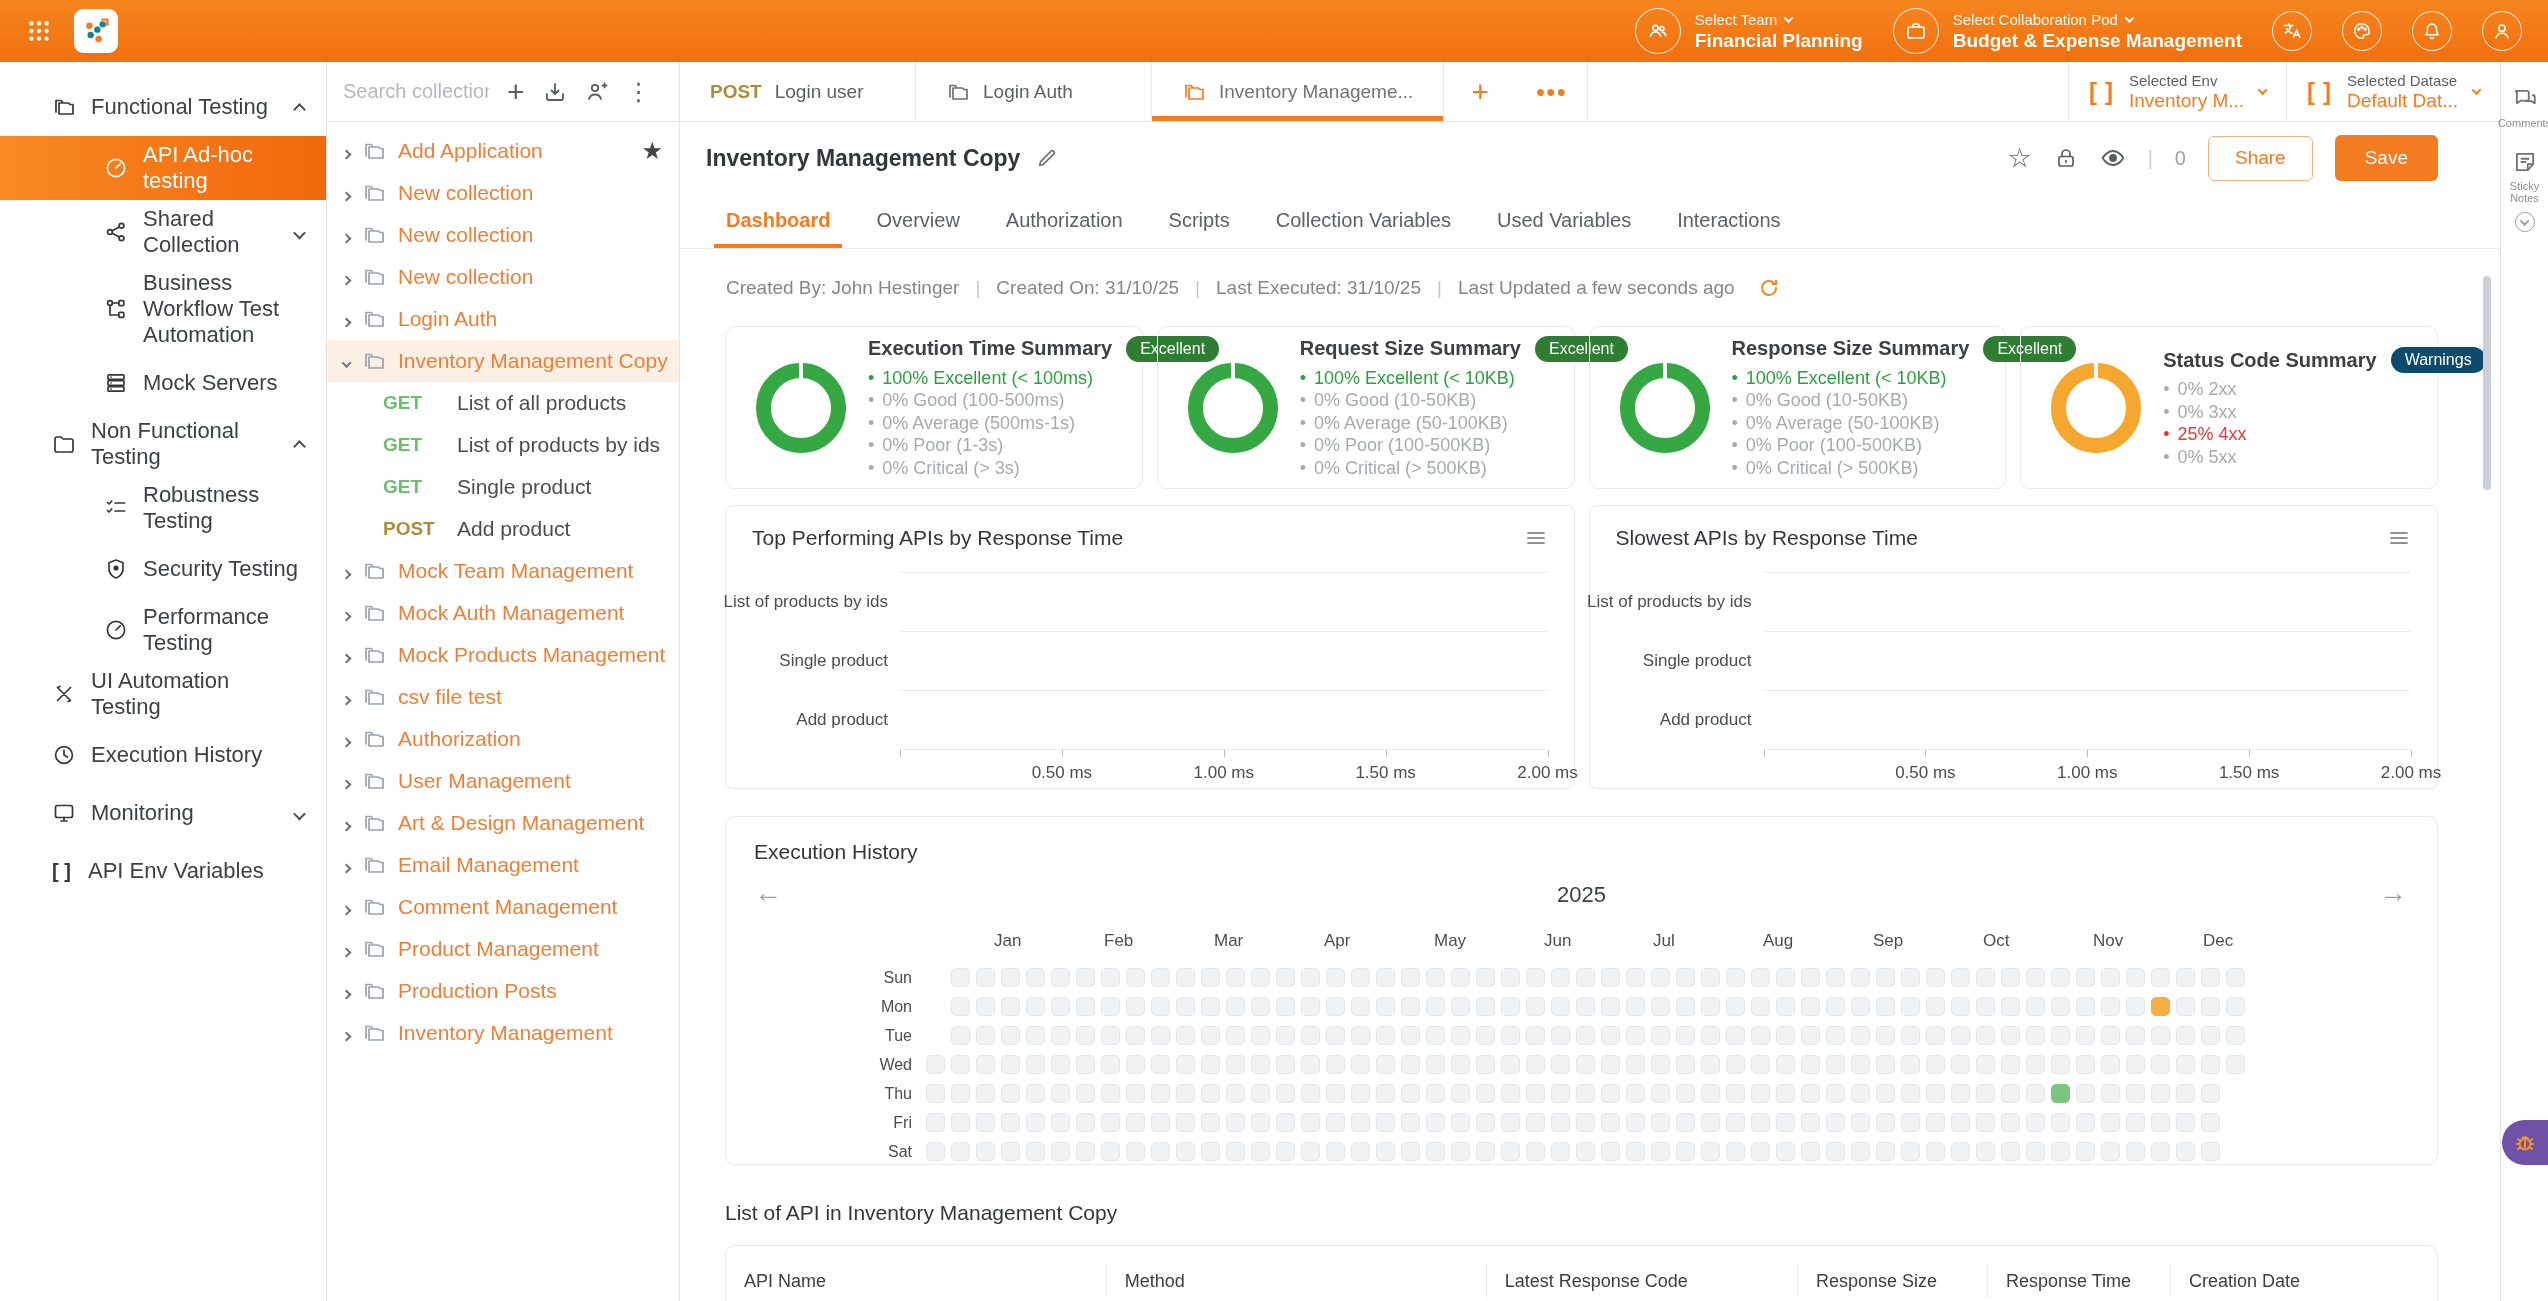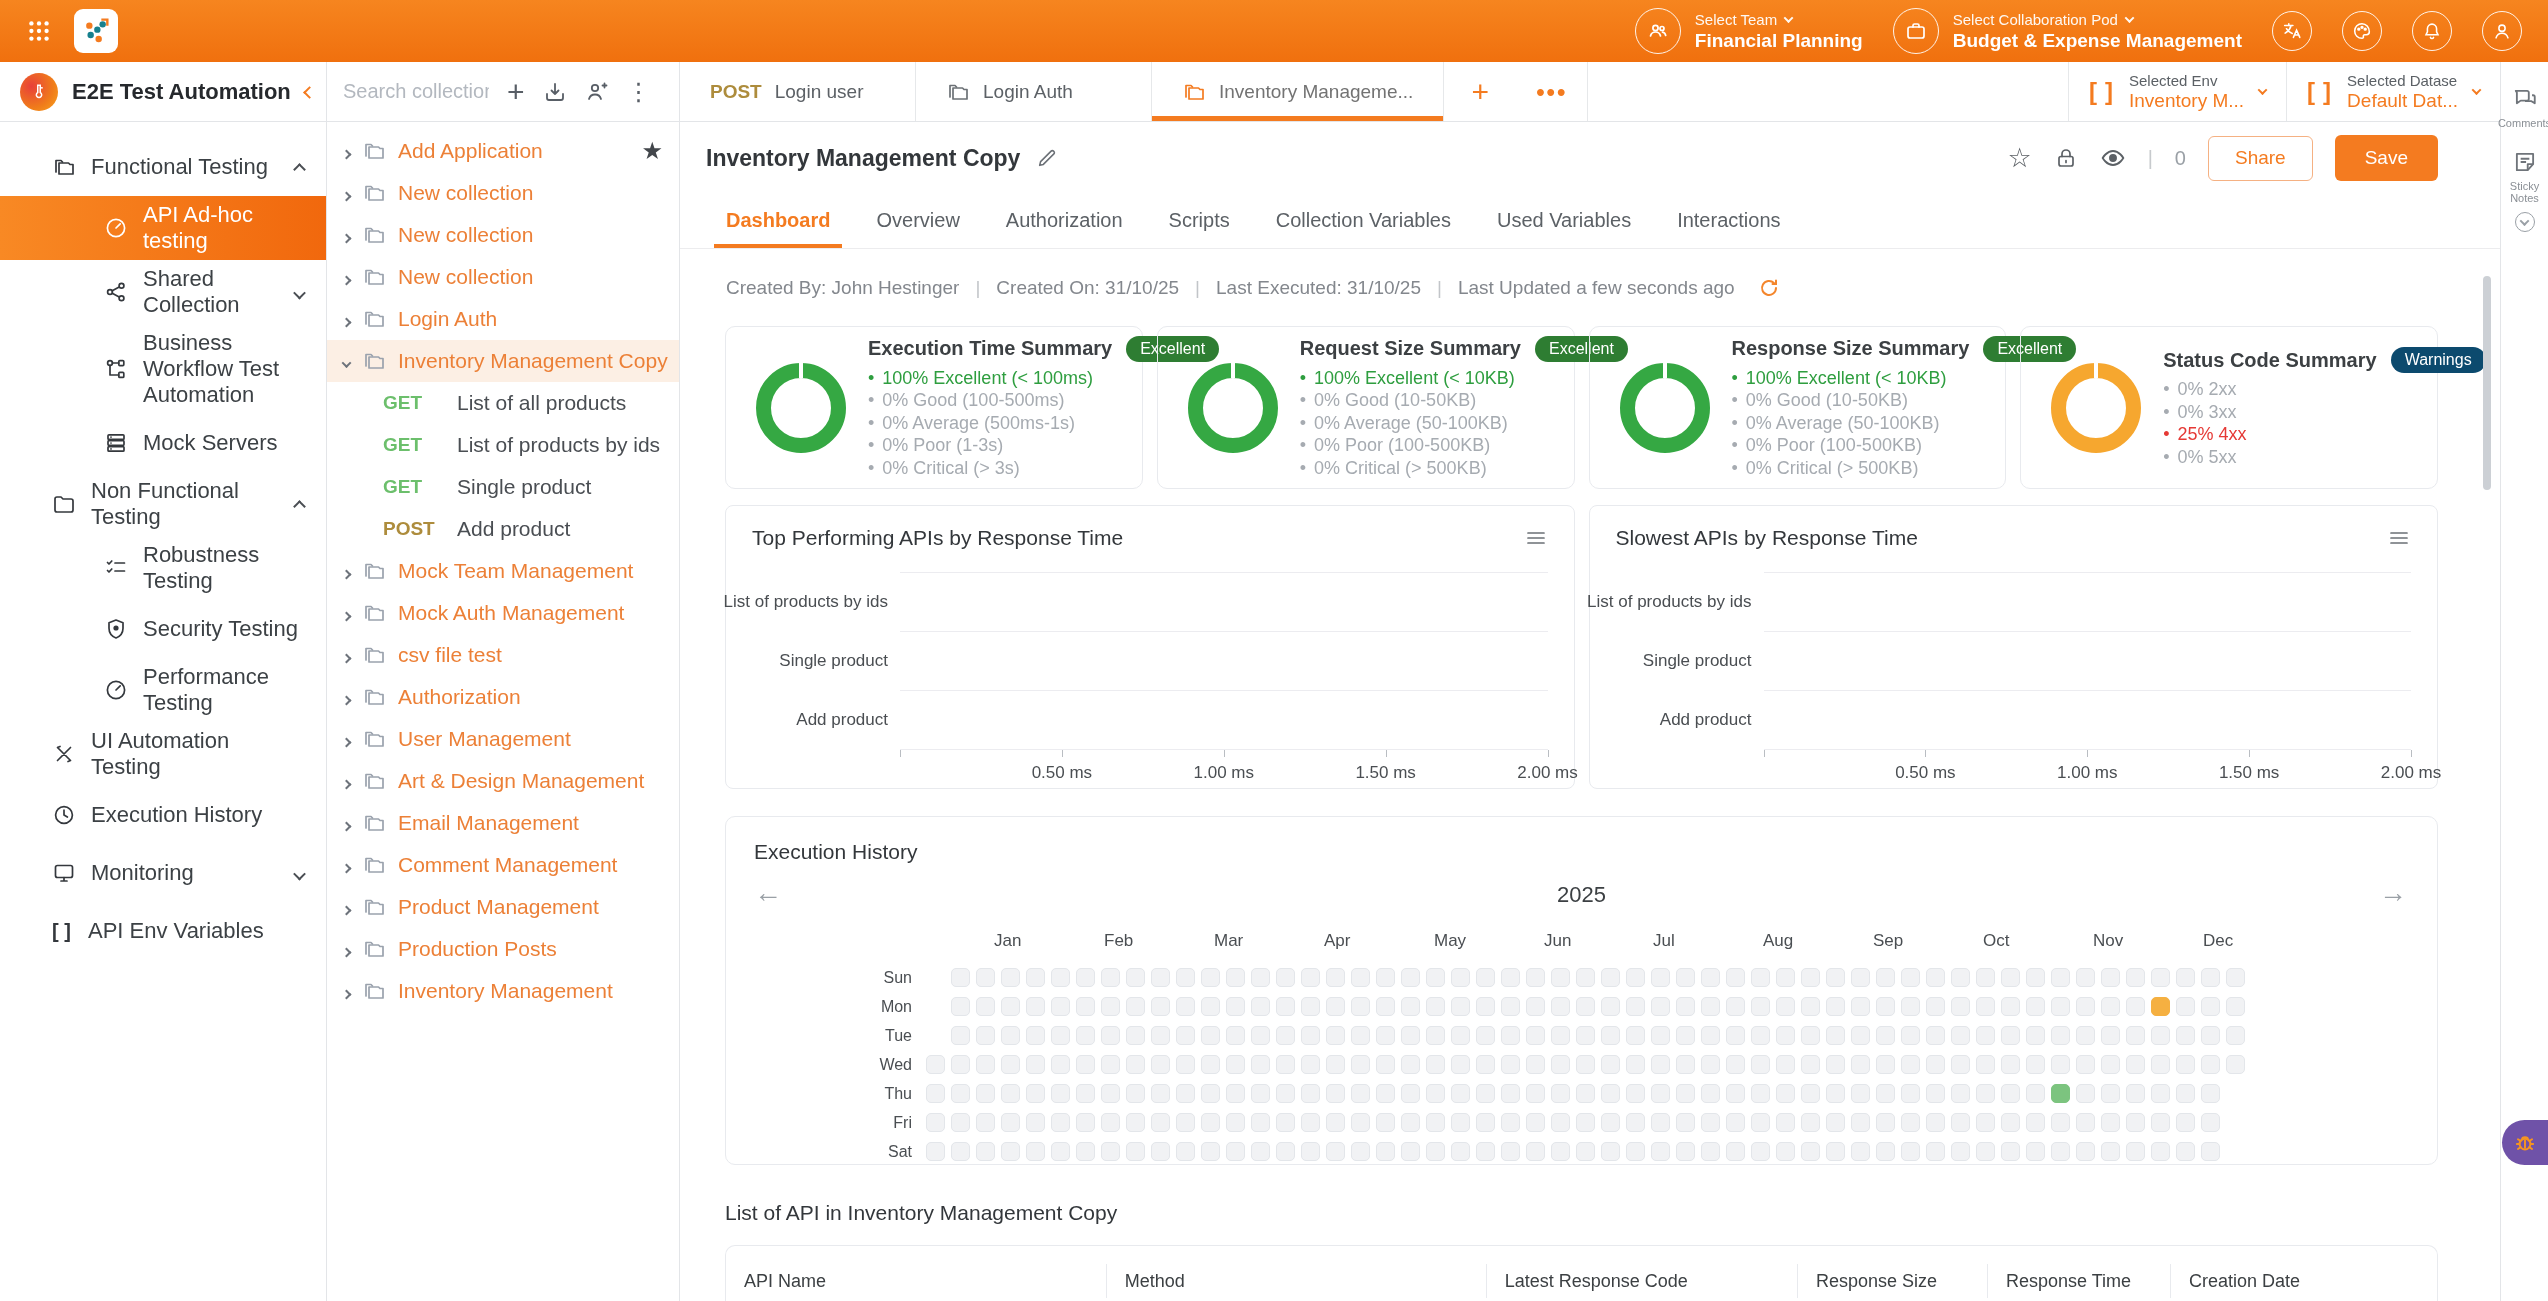--- a/index.html
+++ b/index.html
@@ -262,30 +262,20 @@
         <circle cx="12" cy="9" r="3.4"></circle>
           <path d="M5.5 19.5c1-3.4 3.4-5 6.5-5s5.5 1.6 6.5 5"></path>
       </svg>
     </span>
   </div>
 </div>
 
 <div class="app">
 
   <div class="leftnav">
-    <div class="nav-header">
-      <span class="ws-logo">
-        <svg viewBox="0 0 24 24" width="20" height="20" fill="none" stroke="#fff" stroke-width="1.8">
-          <path d="M10.5 4h3v8.6a3.2 3.2 0 1 1-3 0z"></path>
-            <path d="M13.5 7h3"></path>
-        </svg>
-      </span>
-      <span class="ws-name">E2E Test Automation</span>
-      <span class="nav-collapse"><i class="chev left"></i></span>
-    </div>
     <div class="nav-list" id="nav-list">
   <div class="nav-item  ">
     <span class="nico">
             <svg viewBox="0 0 24 24" width="24" height="24" fill="none" stroke="currentColor" stroke-width="1.7" stroke-linecap="round" stroke-linejoin="round">
               <path d="M7 8h9.5l1.5 1.5H21v9.5H7z"></path>
               <path d="M4 17V5.5h5l1.5 1.5"></path>
             </svg>
           </span>
     <span>Functional Testing</span>
     <span class="nav-chev"><i class="chev up"></i></span>
@@ -525,20 +515,31 @@
     </div>
     <div class="col-item ">
       <span class="cchev"><i class="chev right sm"></i></span>
       <span class="fico">
             <svg viewBox="0 0 24 24" width="24" height="24" fill="none" stroke="currentColor" stroke-width="1.7" stroke-linecap="round" stroke-linejoin="round">
               <path d="M7 8h9.5l1.5 1.5H21v9.5H7z"></path>
               <path d="M4 17V5.5h5l1.5 1.5"></path>
             </svg>
           </span>
       <span>Mock Auth Management</span>
+
+    </div>
+    <div class="col-item ">
+      <span class="cchev"><i class="chev right sm"></i></span>
+      <span class="fico">
+            <svg viewBox="0 0 24 24" width="24" height="24" fill="none" stroke="currentColor" stroke-width="1.7" stroke-linecap="round" stroke-linejoin="round">
+              <path d="M7 8h9.5l1.5 1.5H21v9.5H7z"></path>
+              <path d="M4 17V5.5h5l1.5 1.5"></path>
+            </svg>
+          </span>
+      <span>Mock Products Management</span>
 
     </div>
     <div class="col-item ">
       <span class="cchev"><i class="chev right sm"></i></span>
       <span class="fico">
             <svg viewBox="0 0 24 24" width="24" height="24" fill="none" stroke="currentColor" stroke-width="1.7" stroke-linecap="round" stroke-linejoin="round">
               <path d="M7 8h9.5l1.5 1.5H21v9.5H7z"></path>
               <path d="M4 17V5.5h5l1.5 1.5"></path>
             </svg>
           </span>

